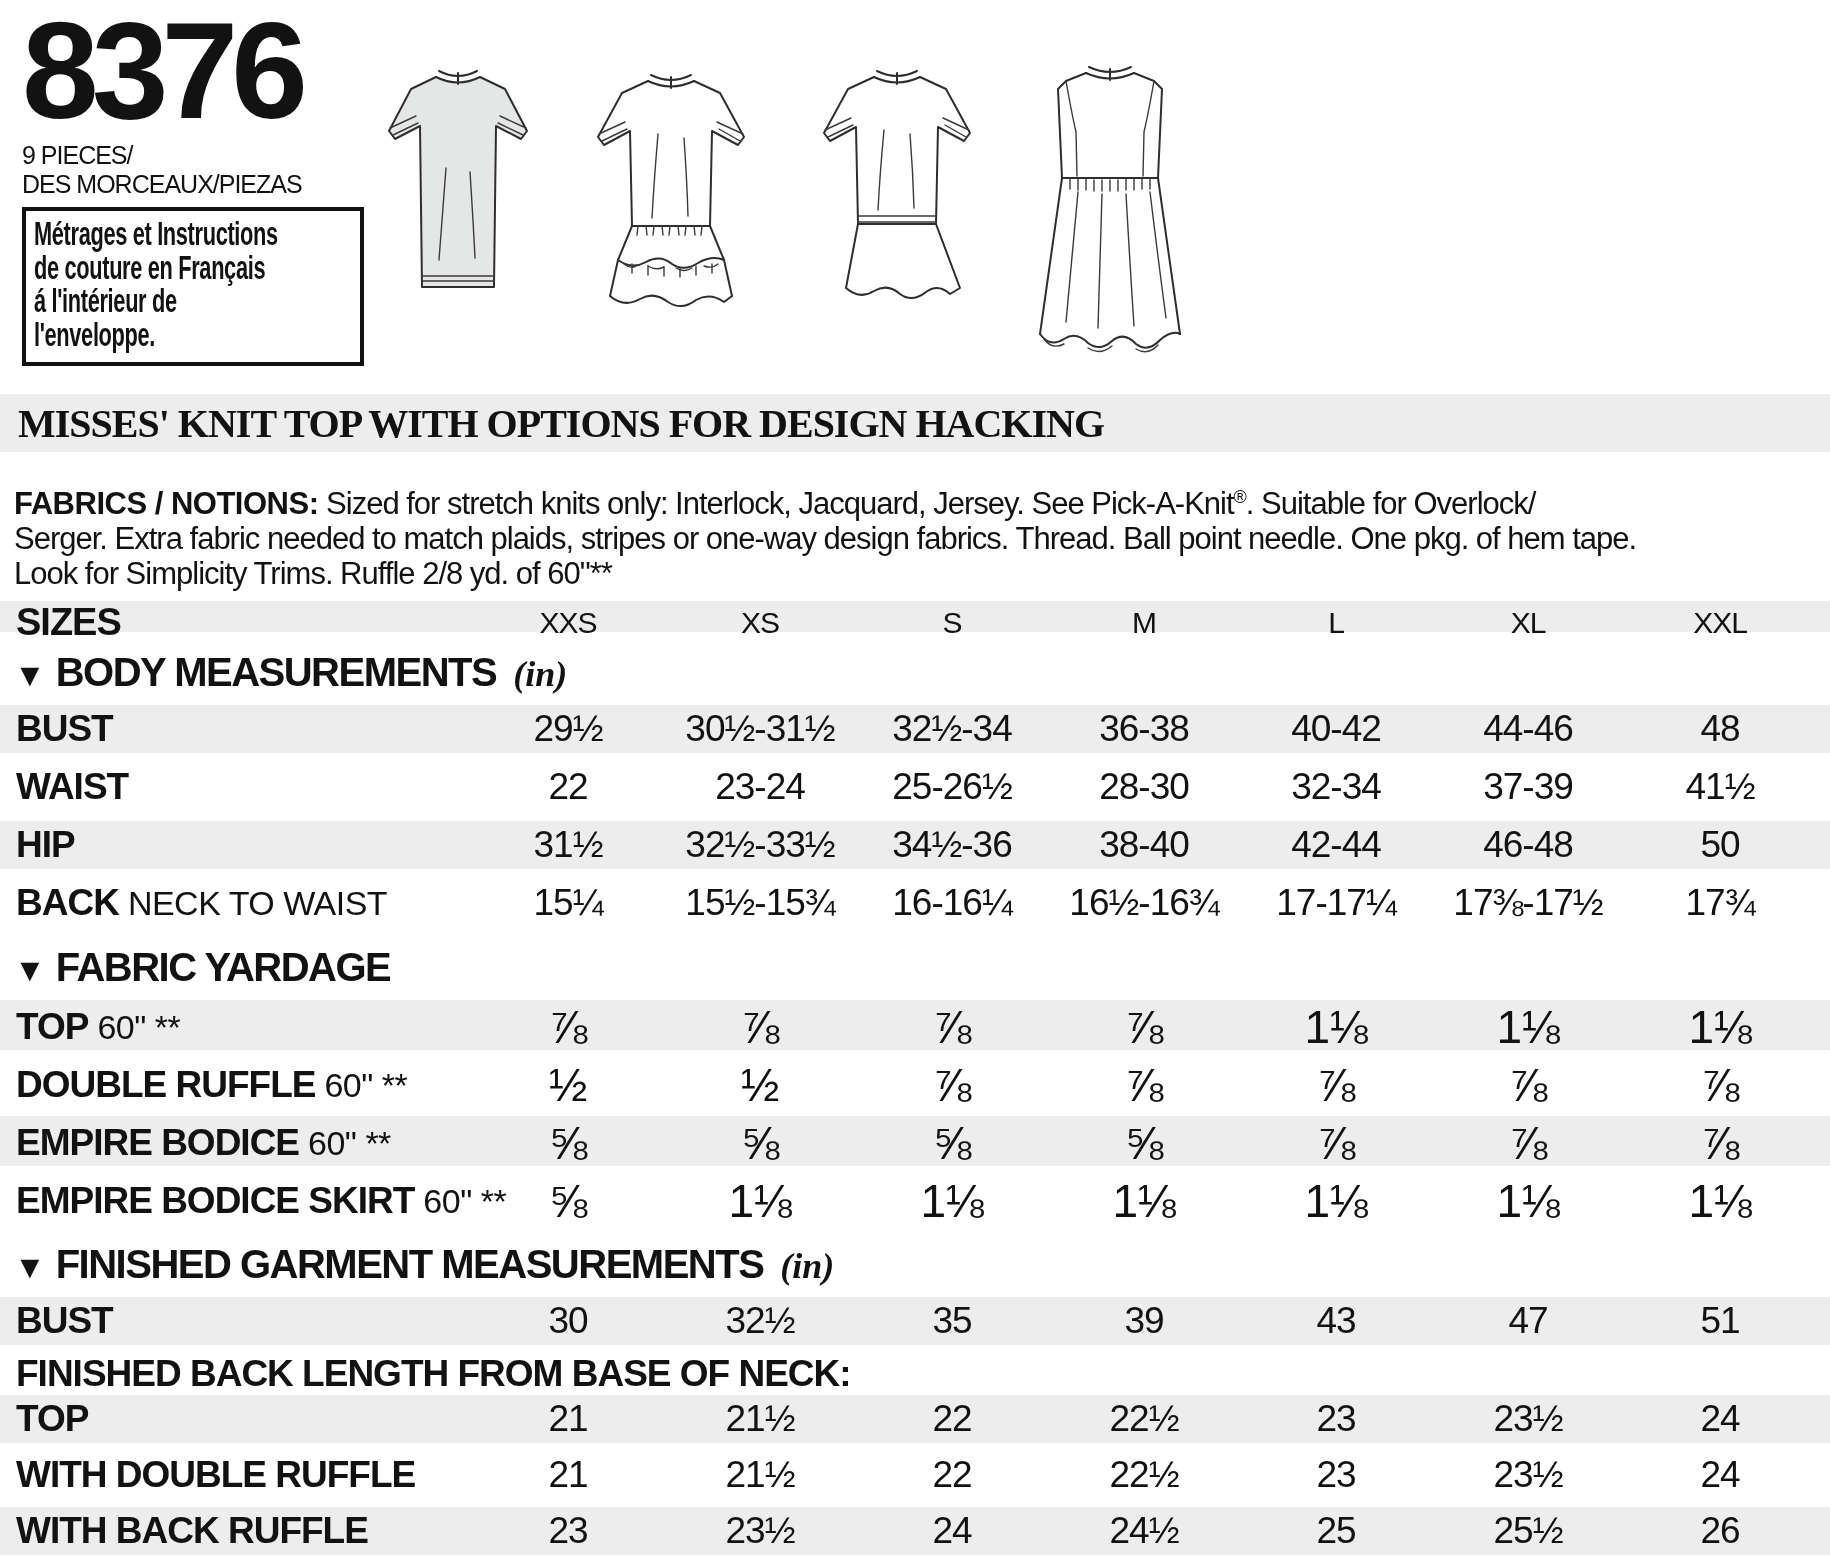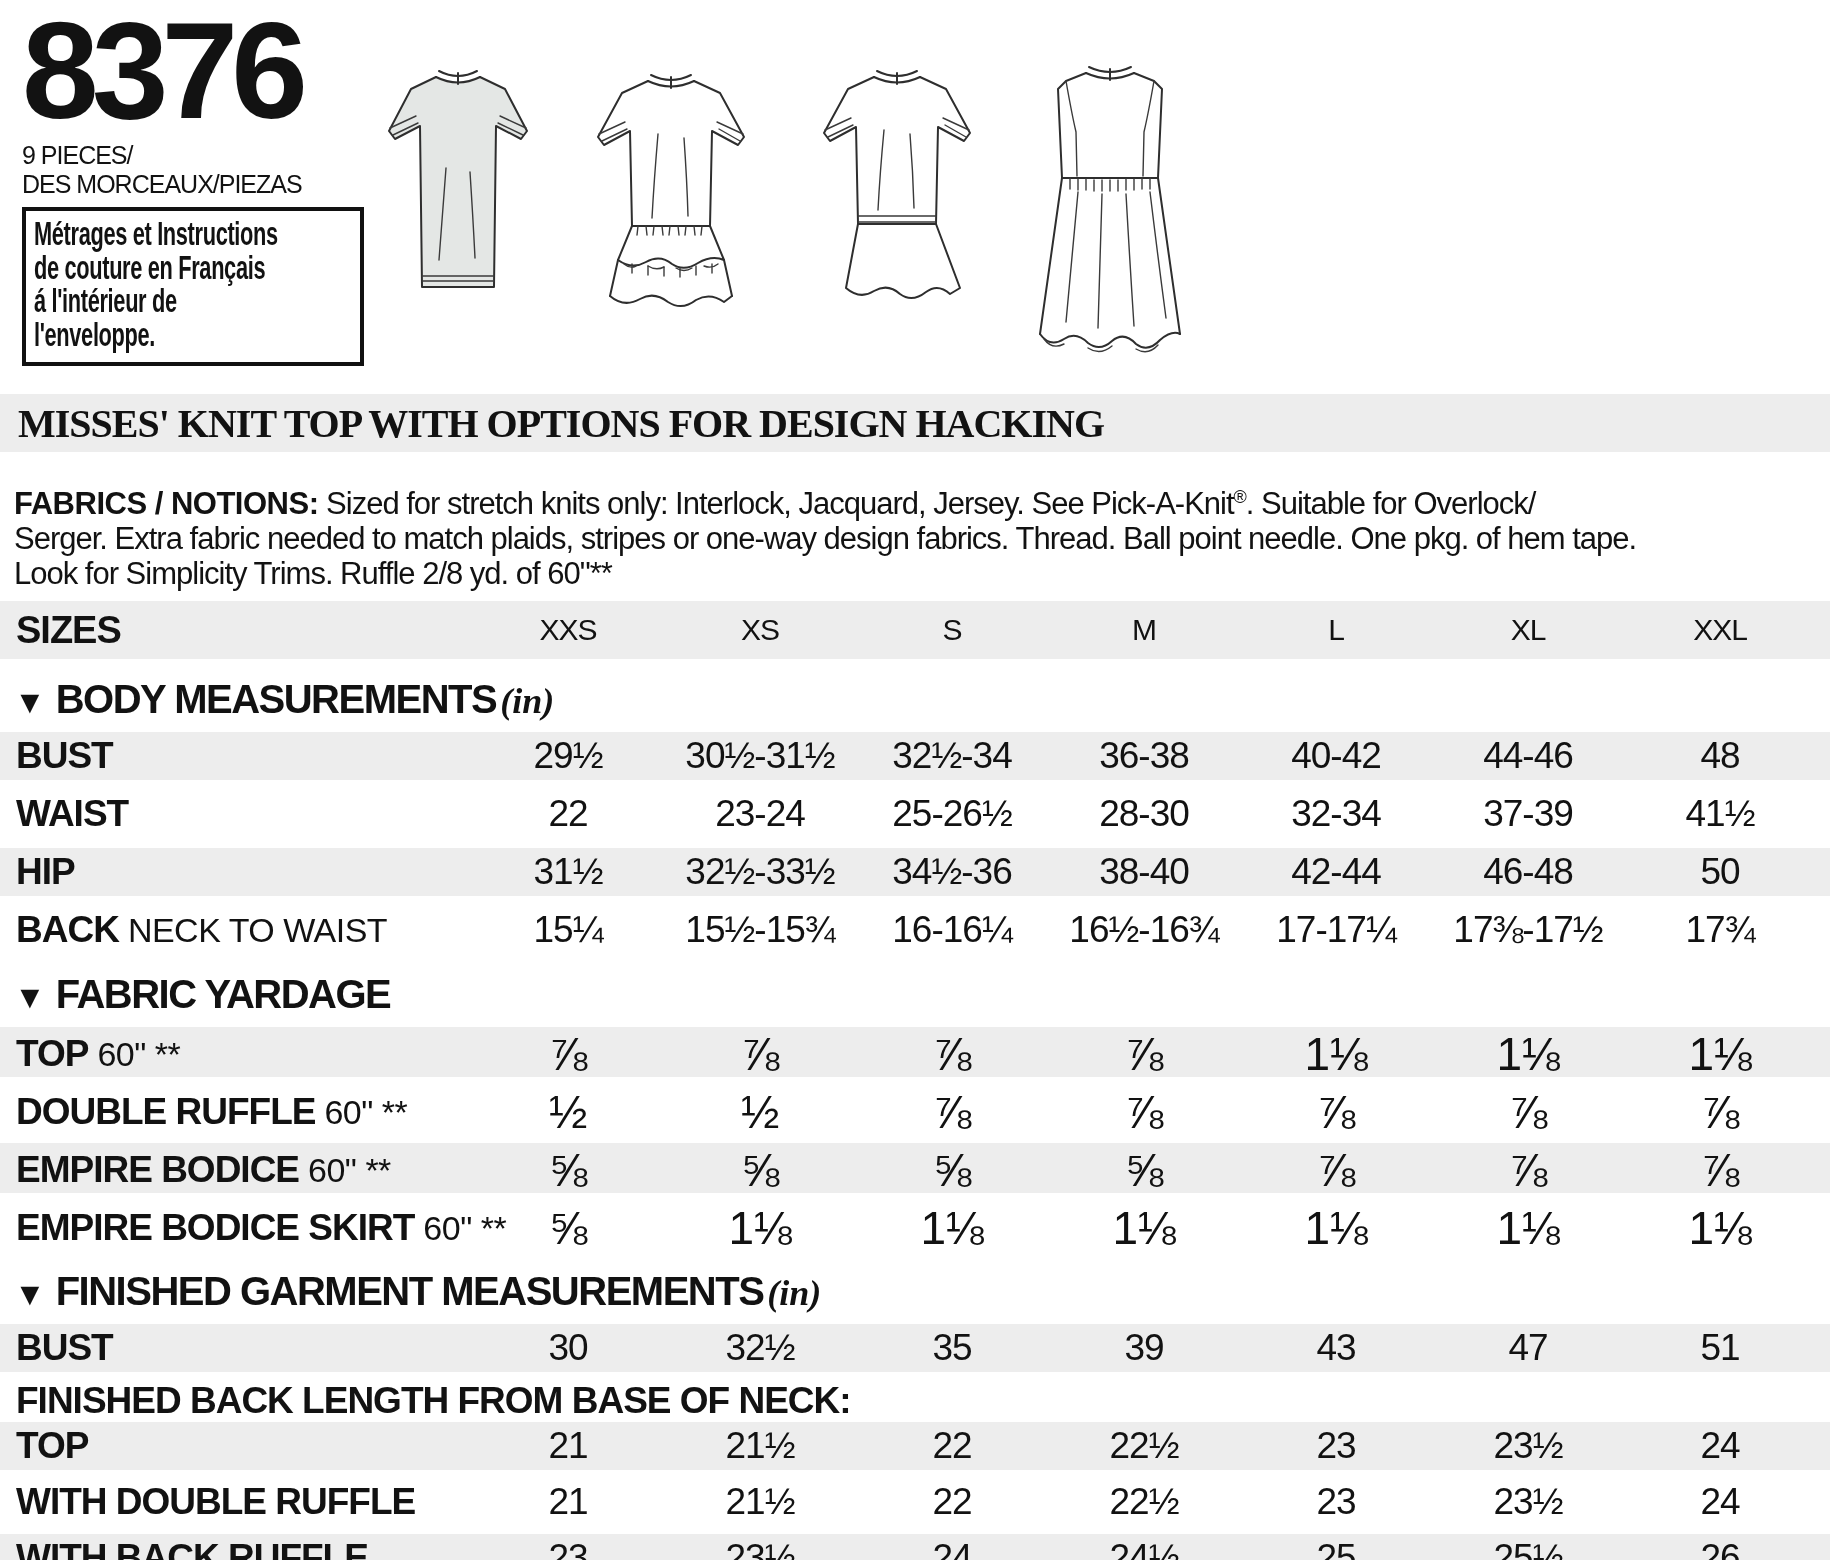--- a/index.html
+++ b/index.html
@@ -34,32 +34,32 @@
   .fab sup{font-size:18px;}
 
   
   .trow{display:grid;grid-template-columns:472px repeat(7,192px) 1fr;align-items:center;height:48px;}
   .shade{background:#ededed;}
   .gap8{margin-bottom:8px;}
   .gap10{margin-bottom:10px;}
   .lab{padding-left:16px;white-space:nowrap;font-weight:bold;font-size:37px;letter-spacing:-1px;}
   .lab .ls{font-weight:normal;font-size:34px;margin-left:9px;letter-spacing:-0.5px;}
   .c{text-align:center;font-size:37px;letter-spacing:-1px;}
-  .sizesrow{height:58px;margin-top:10px;}
+  .sizesrow{height:31px;margin-top:10px;}
   .sizesrow .lab{font-size:38px;}
   .sizesrow .c{font-size:30px;}
   .yrow{height:50px;}
   .yrow .c{font-size:46px;letter-spacing:-0.5px;}
 
   
   .sec{display:flex;align-items:baseline;padding-left:14px;margin:18px 0 10px 0;}
   .tri{font-size:32px;margin-right:10px;}
   .sttl{font-size:40px;font-weight:bold;letter-spacing:-1.5px;}
   .unit{font-family:"Liberation Serif",serif;font-style:italic;font-weight:bold;
-        font-size:36px;margin-left:4px;letter-spacing:0;}
+        font-size:36px;margin-left:17px;letter-spacing:0;}
 
   .subhead{height:42px;display:flex;align-items:center;padding-left:16px;
            font-weight:bold;font-size:37px;letter-spacing:-1px;}
 </style>
 </head>
 <body>
 
 <div class="page">
 
   <div class="top">

